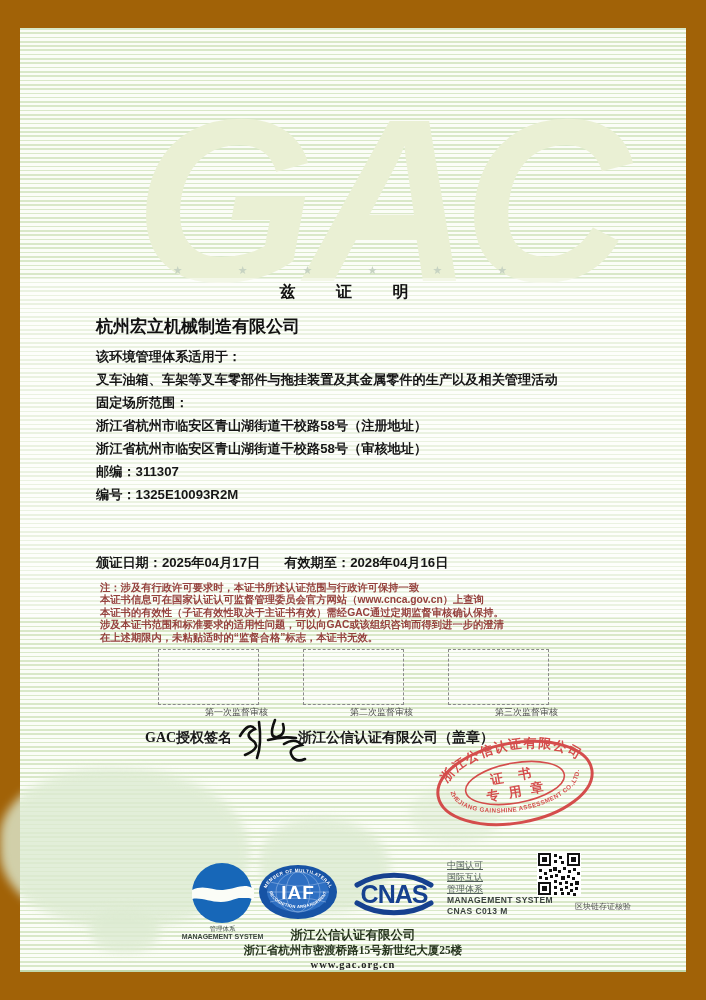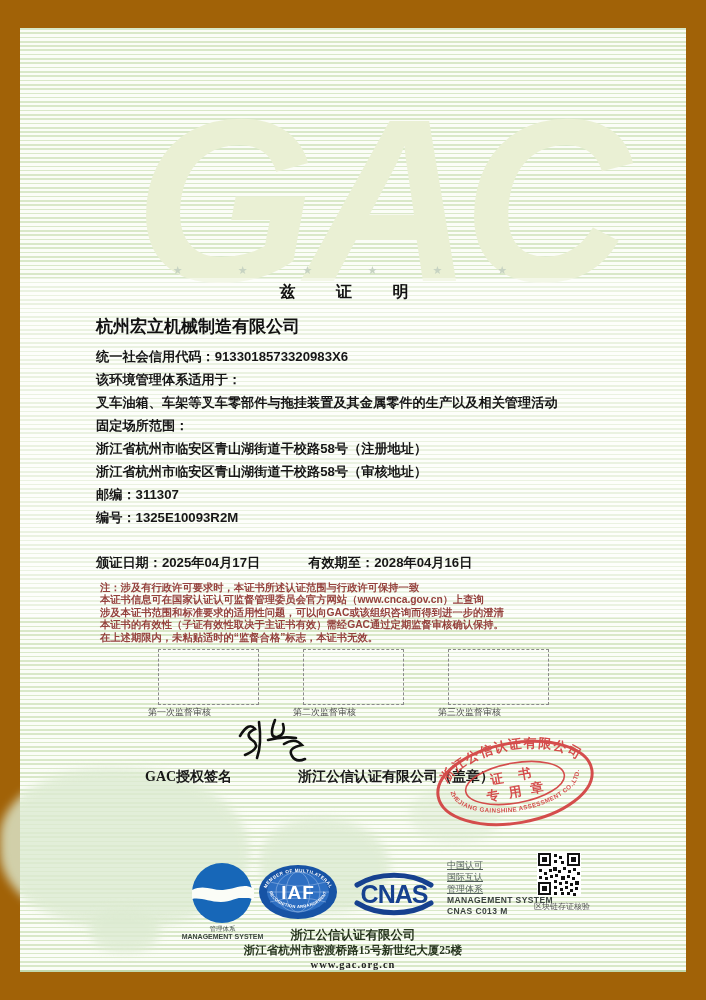--- a/index.html
+++ b/index.html
@@ -19,34 +19,34 @@
          font:bold 46px/56px "Liberation Sans",sans-serif;color:#1d64b5;letter-spacing:10px;}
   .subtitle{position:absolute;left:0;top:196px;width:666px;text-align:center;
          font:bold 27px/32px "Liberation Serif",serif;color:#151515;letter-spacing:3px;}
   .stars{position:absolute;left:0;top:236px;width:666px;text-align:center;
          font-size:11px;color:#c7d3c2;letter-spacing:26px;}
   .certify{position:absolute;left:0;top:254px;width:666px;text-align:center;
          font:bold 16px/20px "Liberation Sans",sans-serif;color:#111;letter-spacing:18px;}
   .company{position:absolute;left:76px;top:288px;font:bold 17px/22px "Liberation Sans",sans-serif;color:#111;}
   .lines{position:absolute;left:76px;top:317px;width:520px;}
   .line{font:bold 13.2px/23px "Liberation Sans",sans-serif;color:#161616;white-space:nowrap;}
-  .dates{position:absolute;left:76px;top:523px;display:flex;gap:48px;
+  .dates{position:absolute;left:76px;top:523px;display:flex;gap:24px;
          font:bold 13.2px/23px "Liberation Sans",sans-serif;color:#161616;}
   .notes{position:absolute;left:80px;top:554px;width:480px;}
   .note{font:bold 10.3px/12.4px "Liberation Sans",sans-serif;color:#95413d;white-space:nowrap;}
   .boxes{position:absolute;left:0;top:0;}
   .abox{position:absolute;width:99px;height:54px;border:1px dashed #8a8a8a;background:rgba(255,255,255,.25);}
-  .abox-label{position:absolute;width:120px;text-align:left;font:9px/10px "Liberation Sans",sans-serif;color:#4c4c4c;}
-  .sig-label{position:absolute;font:bold 14px/18px "Liberation Serif",serif;color:#181818;margin-top:39px;}
+  .abox-label{position:absolute;width:120px;text-align:right;font:9px/10px "Liberation Sans",sans-serif;color:#4c4c4c;}
+  .sig-label{position:absolute;font:bold 14px/18px "Liberation Serif",serif;color:#181818;}
   .stamp{position:absolute;left:405px;top:707px;width:180px;height:96px;transform:rotate(-10deg);opacity:.9;}
   .logo-cap{position:absolute;text-align:center;color:#45524a;}
   .acc{position:absolute;left:427px;top:831px;width:120px;}
   .acc .cn{font:9px/12px "Liberation Sans",sans-serif;color:#53605a;text-decoration:underline;}
   .acc .en{font:bold 8.5px/11px "Liberation Sans",sans-serif;color:#3a423e;letter-spacing:.4px;}
-  .qr-label{position:absolute;left:490px;top:874px;width:80px;text-align:right;
+  .qr-label{position:absolute;left:543px;top:874px;width:80px;text-align:center;
             font:8px/10px "Liberation Sans",sans-serif;color:#555;}
   .footer{position:absolute;left:0;width:666px;text-align:center;color:#27351f;}
   .f1{top:900px;font:bold 12.5px/15px "Liberation Serif",serif;}
   .f2{top:915px;font:bold 11.5px/14px "Liberation Serif",serif;}
   .f3{top:930px;font:bold 10.5px/13px "Liberation Serif",serif;letter-spacing:1px;color:#222;}
 </style>
 </head>
 <body>
 
 <div class="page">
@@ -59,40 +59,39 @@
     <div class="blob" style="left:390px;top:760px;width:90px;height:55px;opacity:.5;"></div>
     <div class="veil"></div>
 
     <div class="content">
       <div class="stars">★ ★ ★ ★ ★ ★</div>
       <div class="certify">兹  证  明</div>
 
       <div class="company">杭州宏立机械制造有限公司</div>
 
       <div class="lines">
-        <div class="line">统一社会信用代码：9133018573320983X6</div>
         <div class="line">该环境管理体系适用于：</div>
         <div class="line">叉车油箱、车架等叉车零部件与拖挂装置及其金属零件的生产以及相关管理活动</div>
         <div class="line">固定场所范围：</div>
         <div class="line">浙江省杭州市临安区青山湖街道干校路58号（注册地址）</div>
         <div class="line">浙江省杭州市临安区青山湖街道干校路58号（审核地址）</div>
         <div class="line">邮编：311307</div>
         <div class="line">编号：1325E10093R2M</div>
       </div>
 
       <div class="dates">
         <span>颁证日期：2025年04月17日</span>
         <span>有效期至：2028年04月16日</span>
       </div>
 
       <div class="notes">
         <div class="note">注：涉及有行政许可要求时，本证书所述认证范围与行政许可保持一致</div>
         <div class="note">本证书信息可在国家认证认可监督管理委员会官方网站（www.cnca.gov.cn）上查询</div>
+        <div class="note">本证书的有效性（子证有效性取决于主证书有效）需经GAC通过定期监督审核确认保持。</div>
         <div class="note">涉及本证书范围和标准要求的适用性问题，可以向GAC或该组织咨询而得到进一步的澄清</div>
-        <div class="note">本证书的有效性（子证有效性取决于主证书有效）需经GAC通过定期监督审核确认保持。</div>
         <div class="note">在上述期限内，未粘贴适时的“监督合格”标志，本证书无效。</div>
       </div>
 
       <div class="boxes">
         <div class="abox" style="left:138px;top:621px;"></div>
         <div class="abox" style="left:283px;top:621px;"></div>
         <div class="abox" style="left:428px;top:621px;"></div>
         <div class="abox-label" style="left:128px;top:679px;">第一次监督审核</div>
         <div class="abox-label" style="left:273px;top:679px;">第二次监督审核</div>
         <div class="abox-label" style="left:418px;top:679px;">第三次监督审核</div>

